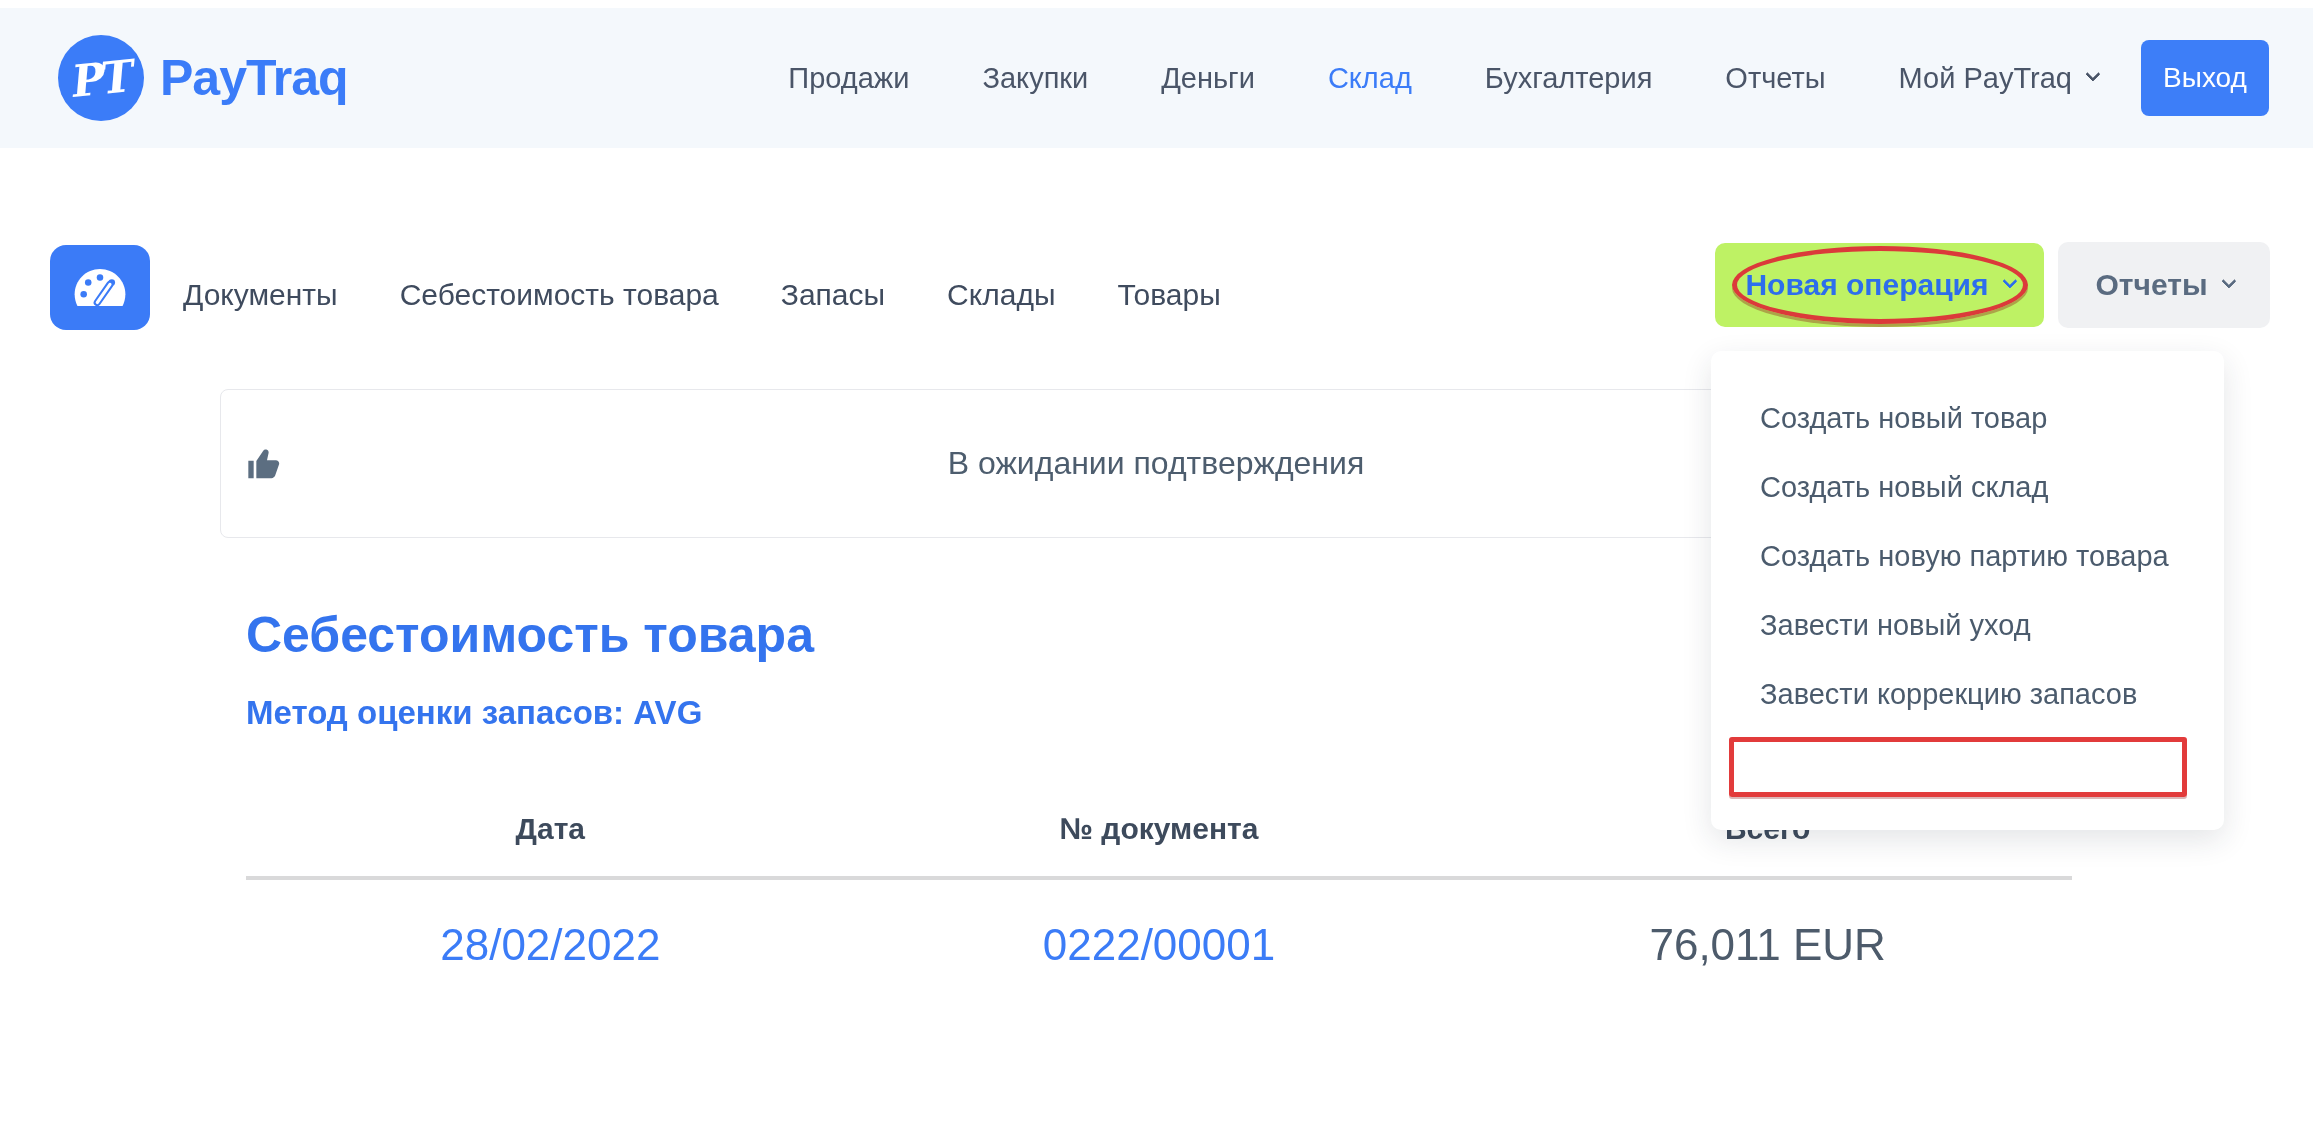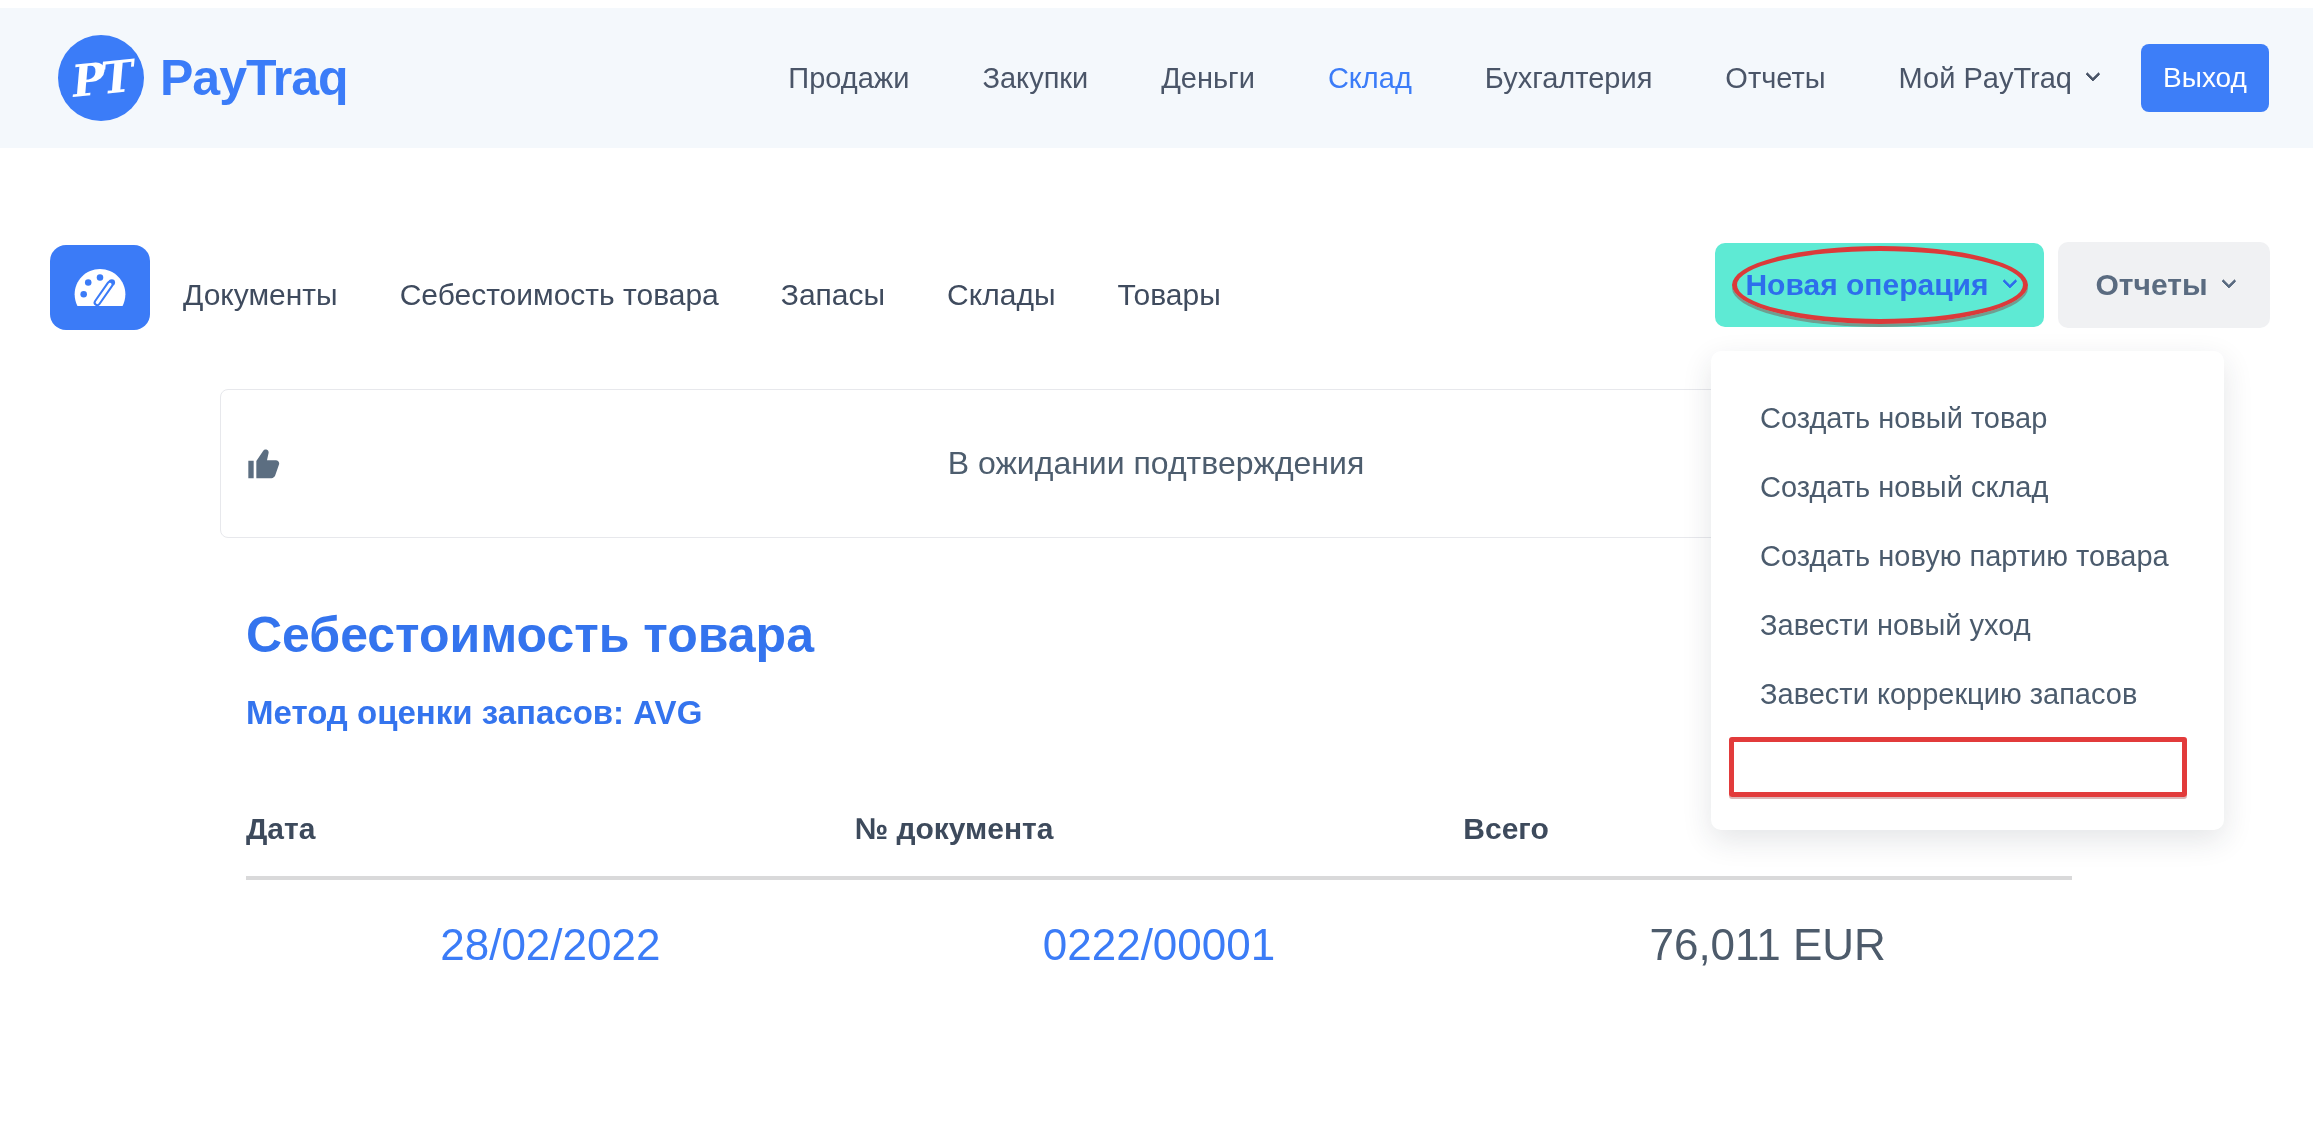--- a/index.html
+++ b/index.html
@@ -14,30 +14,30 @@
     display:flex; align-items:center; justify-content:center; }
   .logo-monogram { color:#ffffff; font-family:"DejaVu Serif", serif; font-style:italic;
     font-size:44px; transform:rotate(-6deg); font-weight:bold; letter-spacing:-4px; }
   .wordmark { margin-left:16px; font-size:50px; font-weight:bold; color:#3b7cf8; letter-spacing:-1px; }
   .top-nav { margin-left:auto; display:flex; align-items:center; gap:73px; }
   .top-nav-item { font-size:29px; color:#4a5568; cursor:pointer; display:flex; align-items:center; white-space:nowrap; }
   .top-nav-item.active { color:#3b7cf8; }
   .chev { display:inline-block; width:11px; height:11px; border-right:3px solid currentColor;
     border-bottom:3px solid currentColor; transform:rotate(45deg) translateY(-2px);
     border-radius:2px; margin-left:14px; margin-top:-6px; }
-  .logout-btn { margin-left:44px; width:128px; height:68px; border:none; border-radius:8px;
+  .logout-btn { margin-left:44px; width:128px; height:76px; border:none; border-radius:8px;
     background:#3d7ef8; color:#ffffff; font-size:28px; font-family:inherit; cursor:pointer; }
 
   
   .dash-tile { position:absolute; left:50px; top:245px; width:100px; height:85px;
     border-radius:16px; background:#3b7bf7; display:flex; align-items:center; justify-content:center; cursor:pointer; }
   .ws-tabs { position:absolute; left:183px; top:252px; height:85px; display:flex; align-items:center; gap:62px; }
   .ws-tab { font-size:30px; color:#3f4b5e; cursor:pointer; white-space:nowrap; }
   .btn-newop { position:absolute; left:1715px; top:243px; width:329px; height:84px;
-    border:none; border-radius:10px; background:#5eead4; color:#2d6eec; font-size:30px; font-weight:600;
+    border:none; border-radius:10px; background:#bef264; color:#2d6eec; font-size:30px; font-weight:600;
     font-family:inherit; cursor:pointer; display:flex; align-items:center; justify-content:center; }
   .btn-reports { position:absolute; left:2058px; top:242px; width:212px; height:86px;
     border:none; border-radius:10px; background:#f0f1f3; color:#5a6b80; font-size:30px; font-weight:600;
     font-family:inherit; cursor:pointer; display:flex; align-items:center; justify-content:center; }
 
   
   .pending-box { position:absolute; left:220px; top:389px; width:1852px; height:149px;
     background:#ffffff; border:1px solid #e7e8ec; border-radius:8px;
     display:flex; align-items:center; justify-content:space-between; gap:16px; cursor:pointer;padding-left:24px; }
   .pending-label { font-size:32px; color:#4d5d6e; }
@@ -57,21 +57,21 @@
     box-shadow:0 3px 0 rgba(140,20,20,.35); }
   .annot-rect { position:absolute; left:1729px; top:737px; width:458px; height:60px;
     border:5px solid #e23b3b; border-radius:3px; z-index:60; pointer-events:none;
     box-shadow:0 2px 0 rgba(140,20,20,.3); }
 
   
   .page-title { position:absolute; left:246px; top:606px; font-size:50px; font-weight:bold; color:#3474ee; }
   .page-subtitle { position:absolute; left:246px; top:694px; font-size:33px; font-weight:bold; color:#3474ee; }
   .cost-table { position:absolute; left:246px; top:812px; width:1826px; }
   .t-head { display:grid; grid-template-columns:1fr 1fr 1fr; }
-  .t-head-cell { font-size:30px; font-weight:bold; color:#3d4a5c; }
+  .t-head-cell { text-align:center; font-size:30px; font-weight:bold; color:#3d4a5c; }
   .t-divider { margin-top:30px; height:4px; background:#d9d9da; }
   .t-row { display:grid; grid-template-columns:1fr 1fr 1fr; margin-top:40px; }
   .t-cell { text-align:center; font-size:44px; }
   .t-link { color:#3b7cf7; cursor:pointer; text-decoration:none; }
   .t-total { color:#4d5b6b; }
 </style>
 </head>
 <body>
 
 <div class="top-header">

